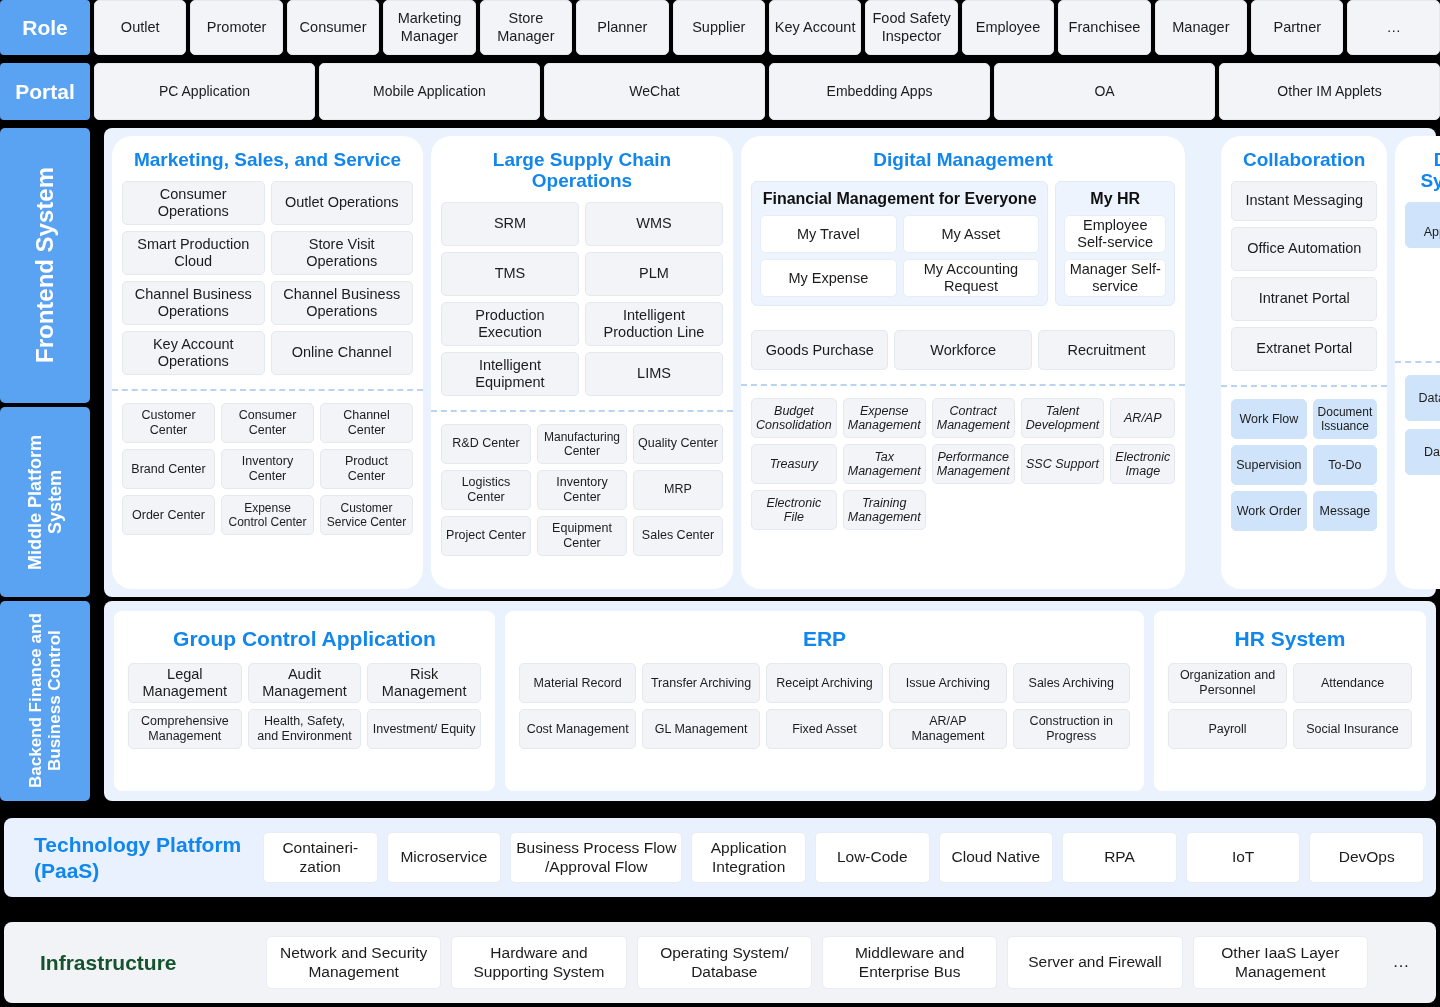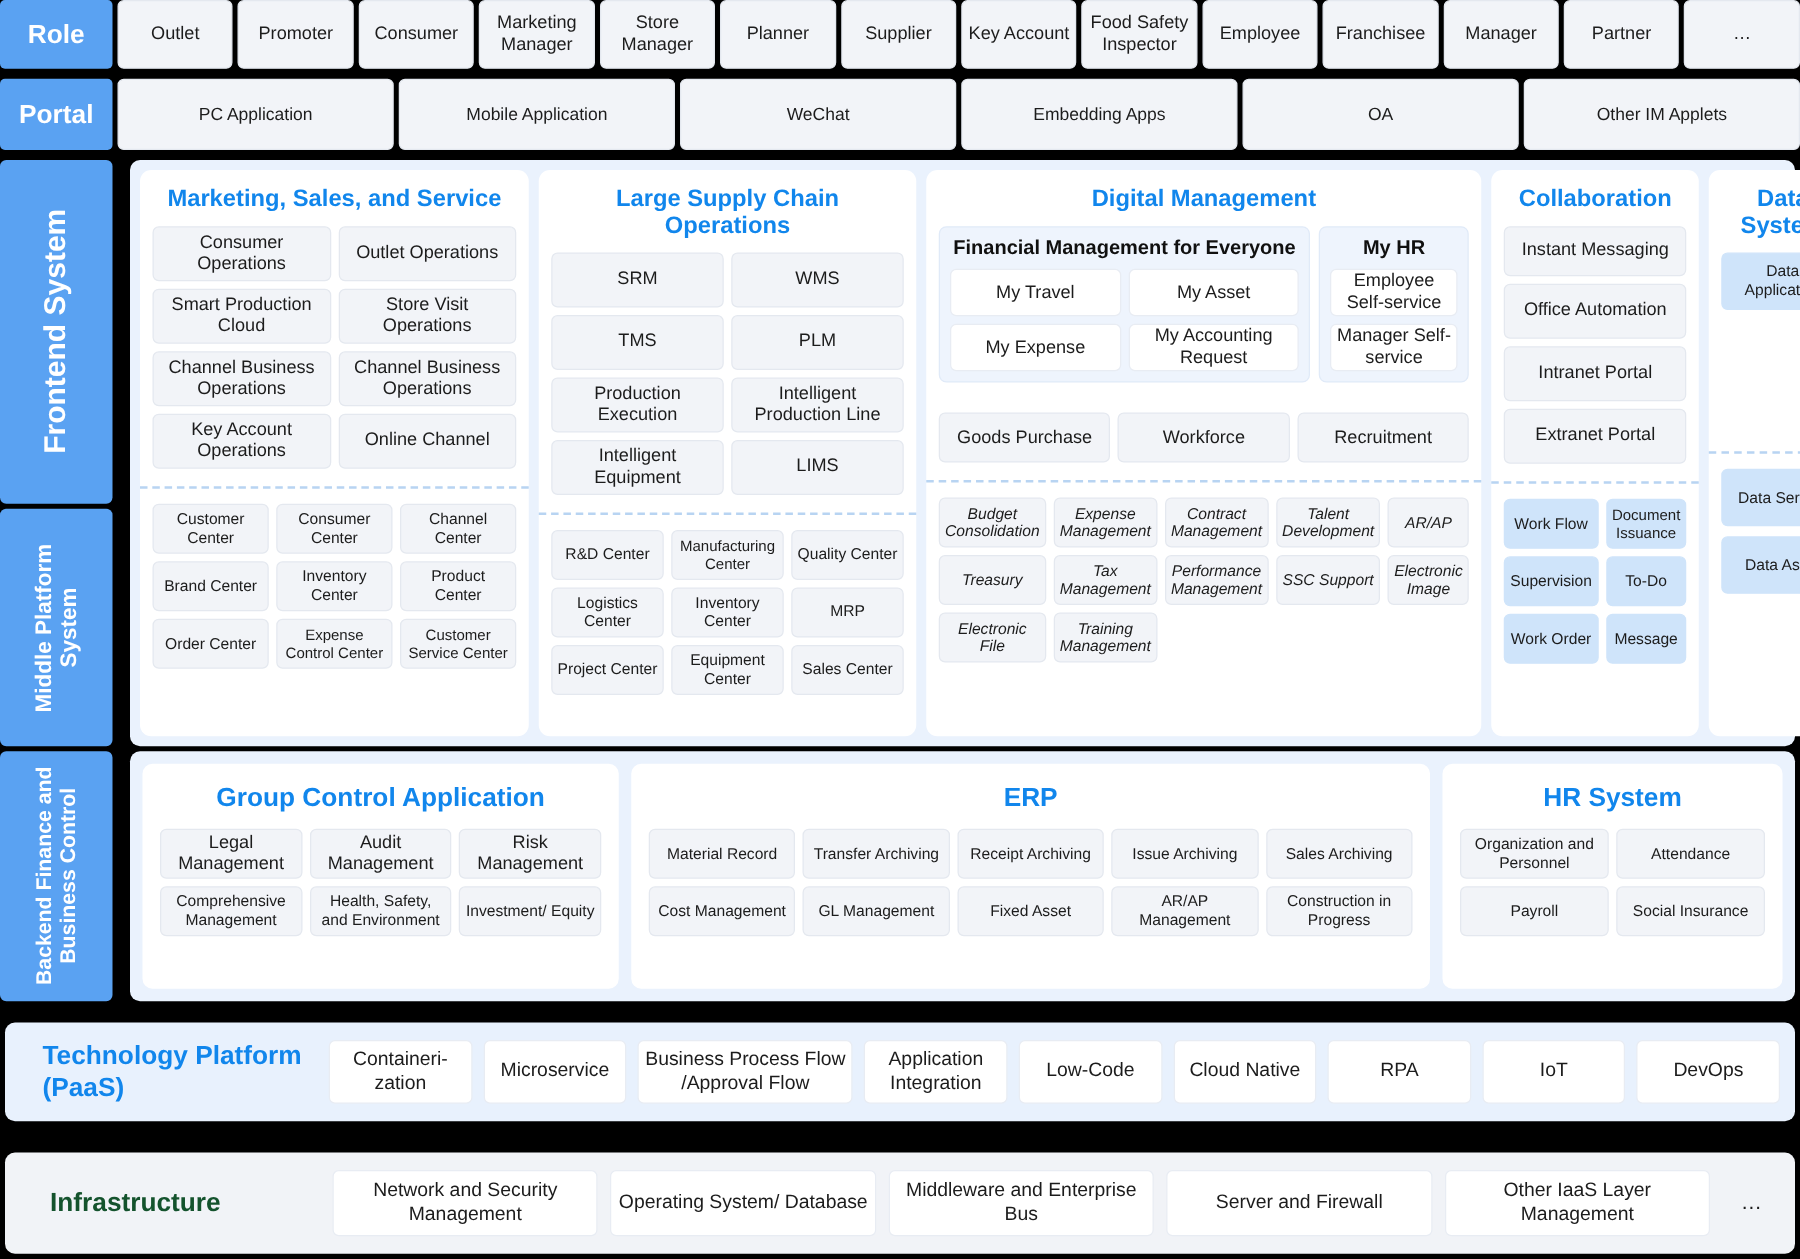--- a/index.html
+++ b/index.html
@@ -61,21 +61,21 @@
   #vb-backend span { font-size: 17px; }
 
   
   .panel-main {
     position: absolute; left: 104px; top: 128px;
     width: 1332px; height: 469px;
     background: #eaf2fd; border-radius: 8px;
     display: flex; gap: 8px; padding: 8px 8px;
   }
   .col {
-    background: #ffffff; border-radius: 9px;
+    background: #ffffff; border-radius: 20px;
     display: flex; flex-direction: column;
     padding: 0 10px;
     position: relative;
   }
   .col-title {
     color: #1186ec; font-weight: bold; font-size: 19px;
     text-align: center; padding: 14px 0 10px 0; line-height: 1.1;
   }
   .col-top { flex: 0 0 auto; }
   .divider {
@@ -85,21 +85,21 @@
   .col-bottom { flex: 1 1 auto; padding-top: 12px; }
 
   .grid { display: grid; gap: 6px; }
   .g2 { grid-template-columns: 1fr 1fr; }
   .g3 { grid-template-columns: 1fr 1fr 1fr; }
   .g4 { grid-template-columns: 1fr 1fr 1fr 1fr 1fr; font-style: italic; }
 
   .c-marketing { flex: 0 0 311px; }
   .c-supply    { flex: 0 0 302px; }
   .c-digital   { flex: 0 0 393px; }
-  .c-collab    { flex: 0 0 158px; }
+  .c-collab    { flex: 0 0 158px; margin-left: 28px; }
   .c-data      { flex: 0 0 118px; }
 
   .h44 { height: 44px; }
   .h40 { height: 40px; }
 
   
   .subgroup {
     background: #eef4fd; border: 1px solid #e0eaf8; border-radius: 6px;
     padding: 8px 8px 8px 8px;
   }
@@ -398,20 +398,21 @@
     <div class="tile tile-white paas-cell">Low-Code</div>
     <div class="tile tile-white paas-cell">Cloud Native</div>
     <div class="tile tile-white paas-cell">RPA</div>
     <div class="tile tile-white paas-cell">IoT</div>
     <div class="tile tile-white paas-cell">DevOps</div>
   </div>
 
   <div class="row-infra">
     <div class="infra-label">Infrastructure</div>
     <div class="tile tile-white infra-cell">Network and Security Management</div>
+    <div class="tile tile-white infra-cell">Hardware and Supporting System</div>
     <div class="tile tile-white infra-cell">Operating System/ Database</div>
     <div class="tile tile-white infra-cell">Middleware and Enterprise Bus</div>
     <div class="tile tile-white infra-cell">Server and Firewall</div>
     <div class="tile tile-white infra-cell">Other IaaS Layer Management</div>
     <div class="tile infra-dots">…</div>
   </div>
 
 </div>
 
 </body></html>

